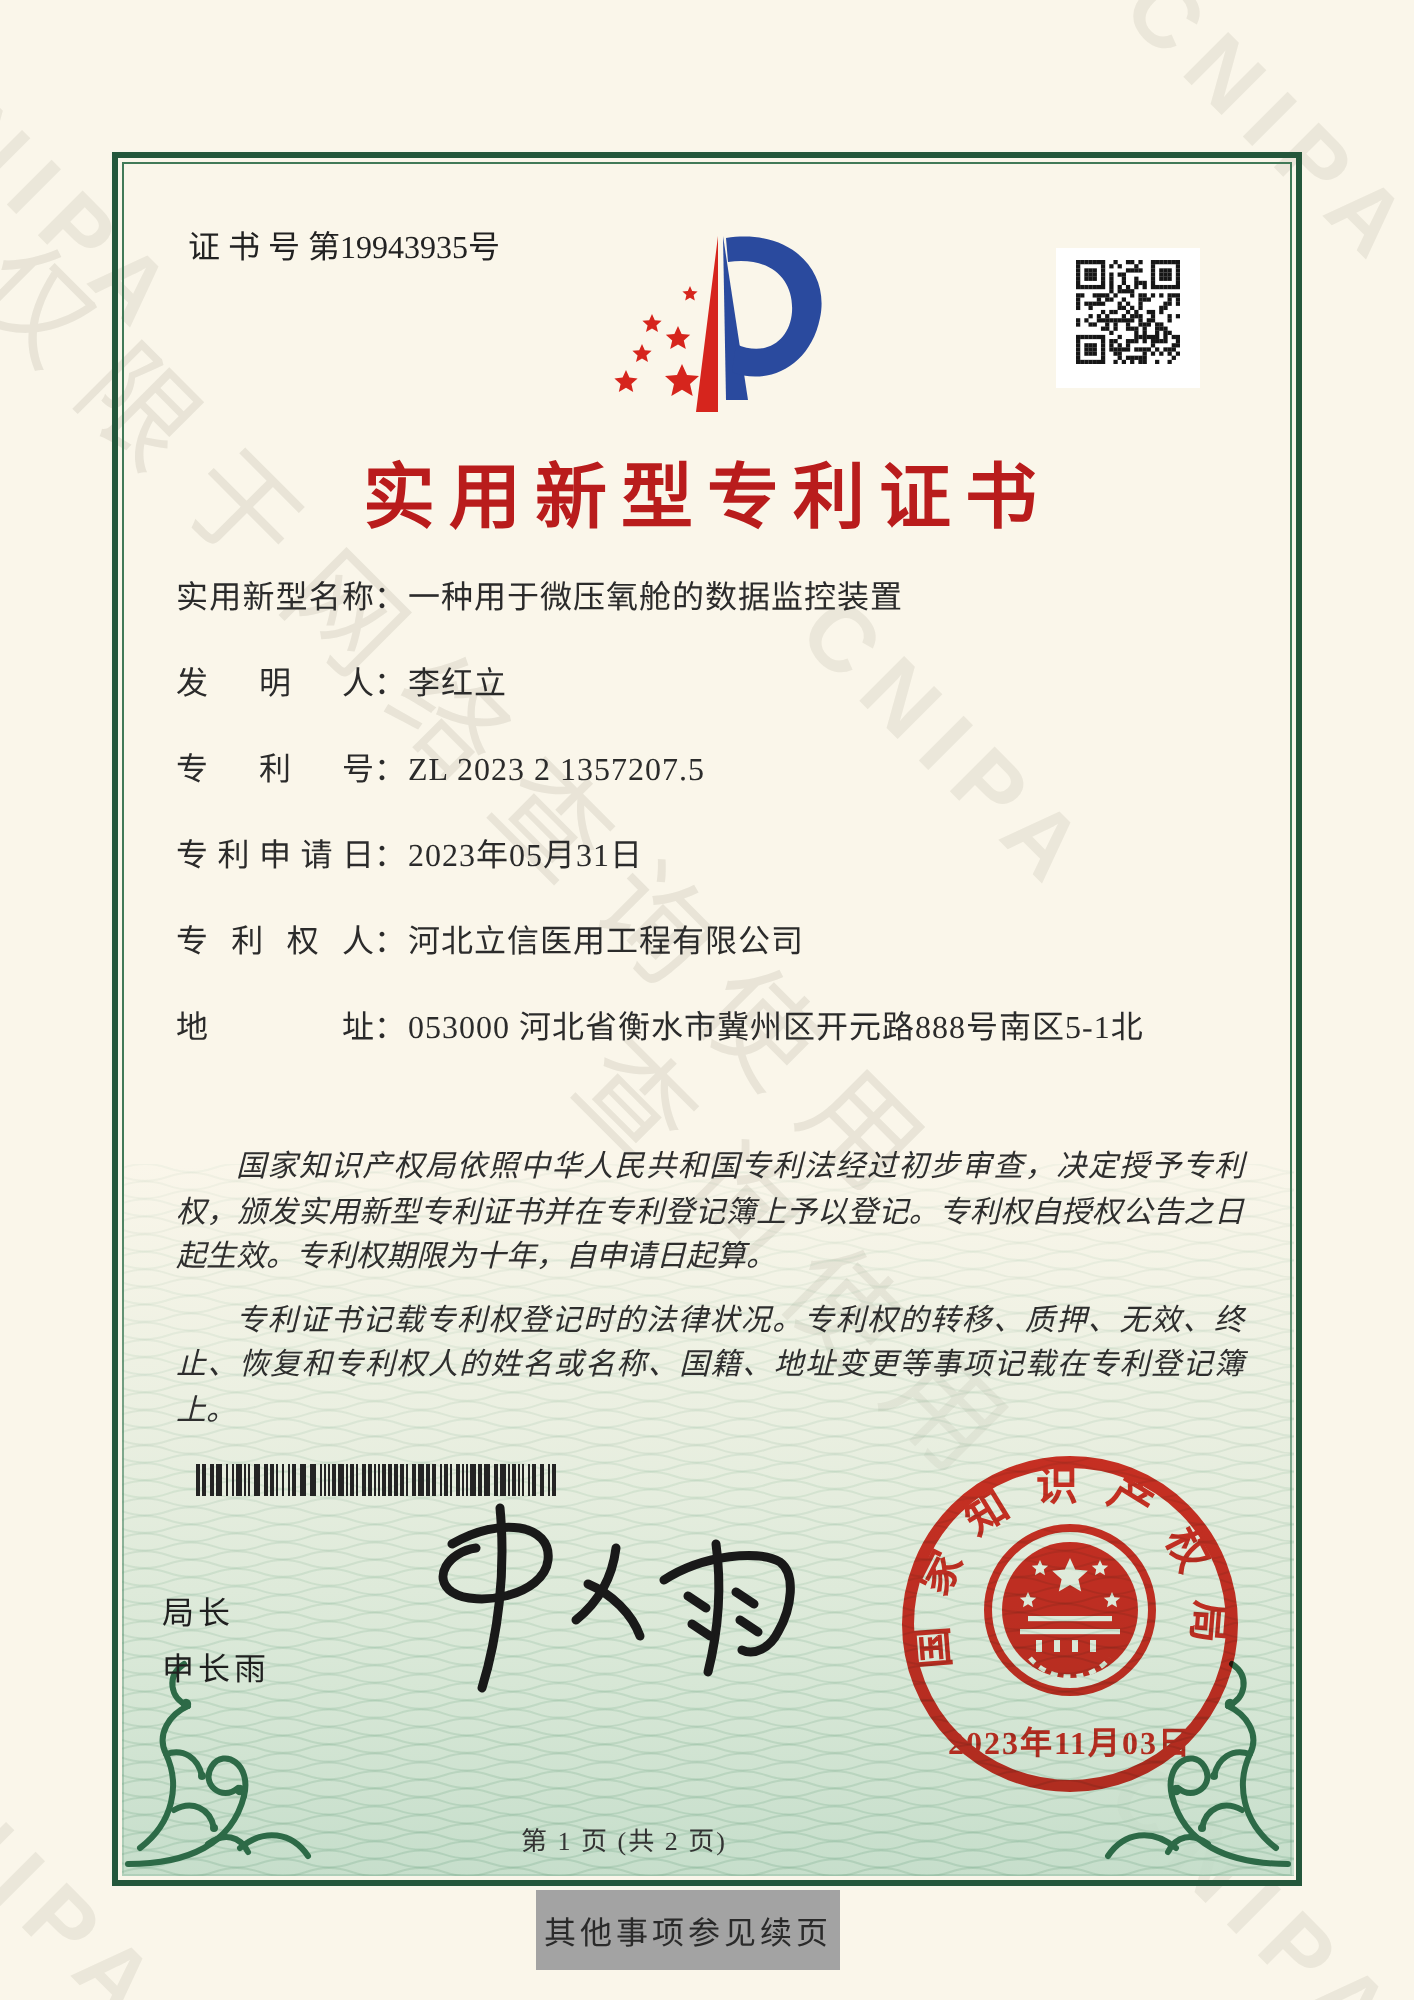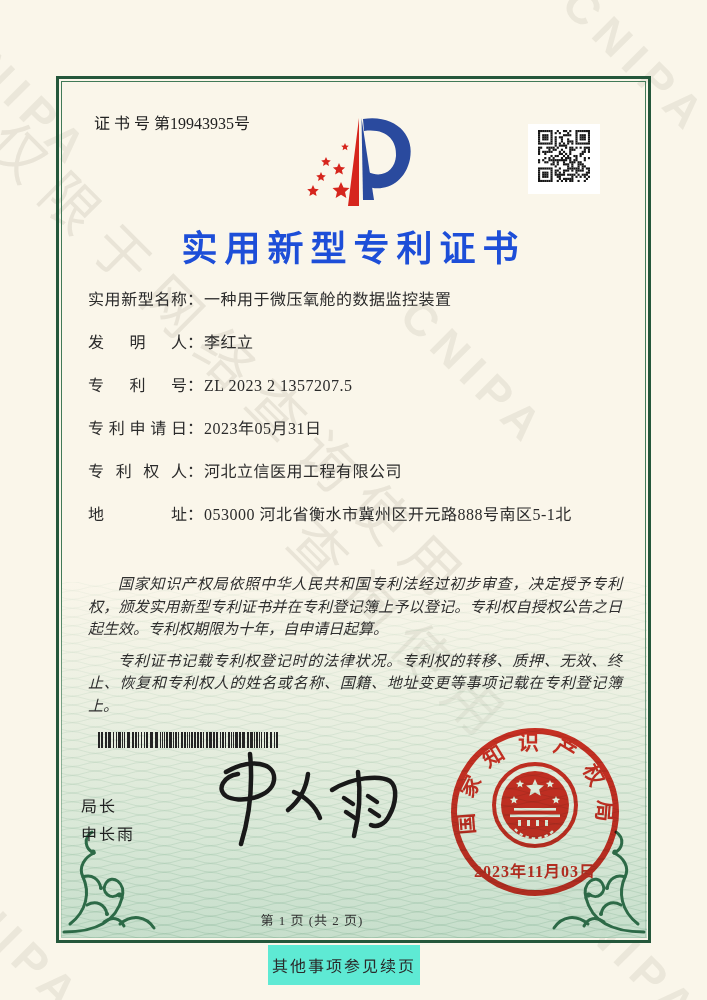--- a/index.html
+++ b/index.html
@@ -23,38 +23,38 @@
   
   .tint{position:absolute;left:61px;top:582px;width:586px;height:356px;z-index:2;
       background:linear-gradient(180deg,rgba(216,232,217,0) 0%,rgba(210,229,211,0.38) 35%,
       rgba(201,225,206,0.68) 70%,rgba(191,219,199,0.88) 100%);pointer-events:none;}
   #waves{position:absolute;left:61px;top:582px;z-index:2;pointer-events:none;}
   .flourish{position:absolute;z-index:3;pointer-events:none;}
   
   .ct{position:absolute;z-index:4;}
   .cert-no{left:94px;top:110px;font-size:16px;color:#222;}
   .title{left:56px;top:219px;width:595px;text-align:center;font-size:36px;
-      font-weight:bold;letter-spacing:7px;color:#1d4ed8;}
+      font-weight:bold;letter-spacing:7px;color:#b91c1c;}
   .rows{left:88px;top:290px;width:540px;font-size:16px;}
   .row{height:43px;line-height:20px;position:relative;}
   .lbl{display:inline-block;width:99px;text-align:justify;text-align-last:justify;
       vertical-align:top;}
   .colon{display:inline-block;width:17px;}
   .val{letter-spacing:0.5px;margin-top:36px;}
   .pair2{position:absolute;left:285px;top:0;}
   .paras{left:88px;top:573px;width:534px;font-size:15px;line-height:22.5px;
       color:#2e2e2e;text-align:justify;font-style:italic;}
   .paras p{margin:0 0 9px 0;text-indent:2em;}
   .qr-box{left:528px;top:124px;width:72px;height:70px;background:#ffffff;z-index:3;}
   #qr{position:absolute;left:10px;top:6px;}
   .signer{left:81px;font-size:16px;font-family:Liberation Mono, monospace;
       color:#1f1f1f;letter-spacing:2px;}
   .page-info{left:56px;top:910px;width:512px;text-align:center;font-size:13px;
       color:#333;letter-spacing:1px;}
-  .foot-box{left:268px;top:945px;width:152px;height:40px;background:#5eead4;
+  .foot-box{left:268px;top:945px;width:152px;height:40px;background:#a3a3a3;
       display:flex;align-items:center;justify-content:center;z-index:4;}
   .foot-box span{font-size:16px;letter-spacing:2px;color:#2a2a2a;}
   .seal{mix-blend-mode:multiply;opacity:0.95;}
   svg text{font-family:"Liberation Serif","DejaVu Serif",serif;}
 </style>
 </head>
 <body>
 
 <div class="wm wm-cnipa" style="left:-28px;top:10px;">CNIPA</div>
 <div class="wm wm-cnipa" style="left:590px;top:-24px;">CNIPA</div>

